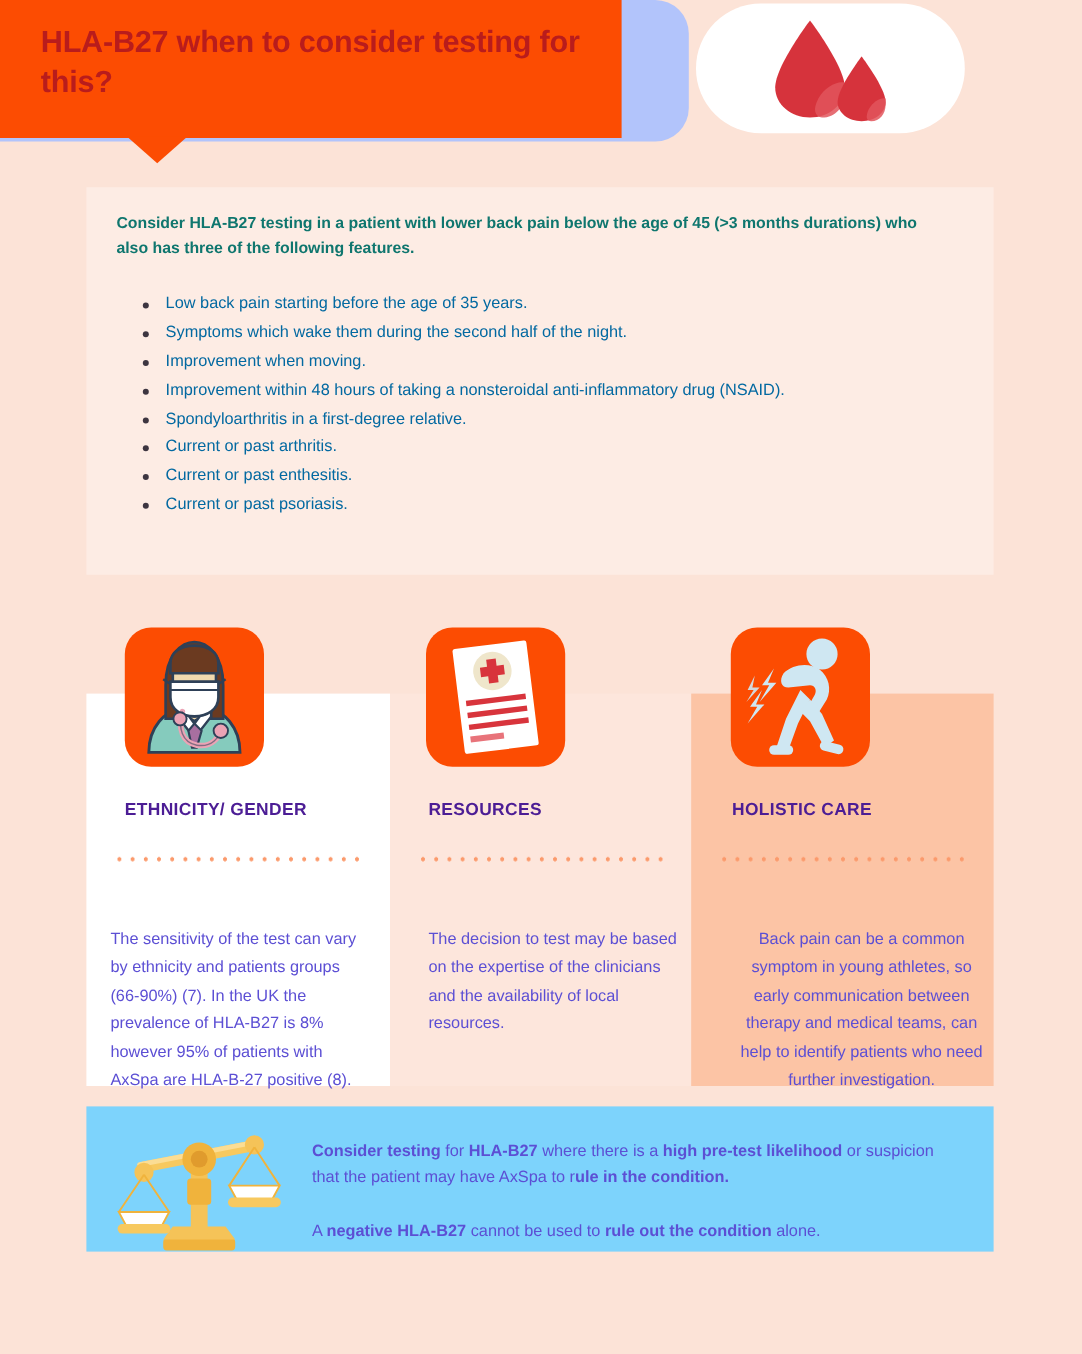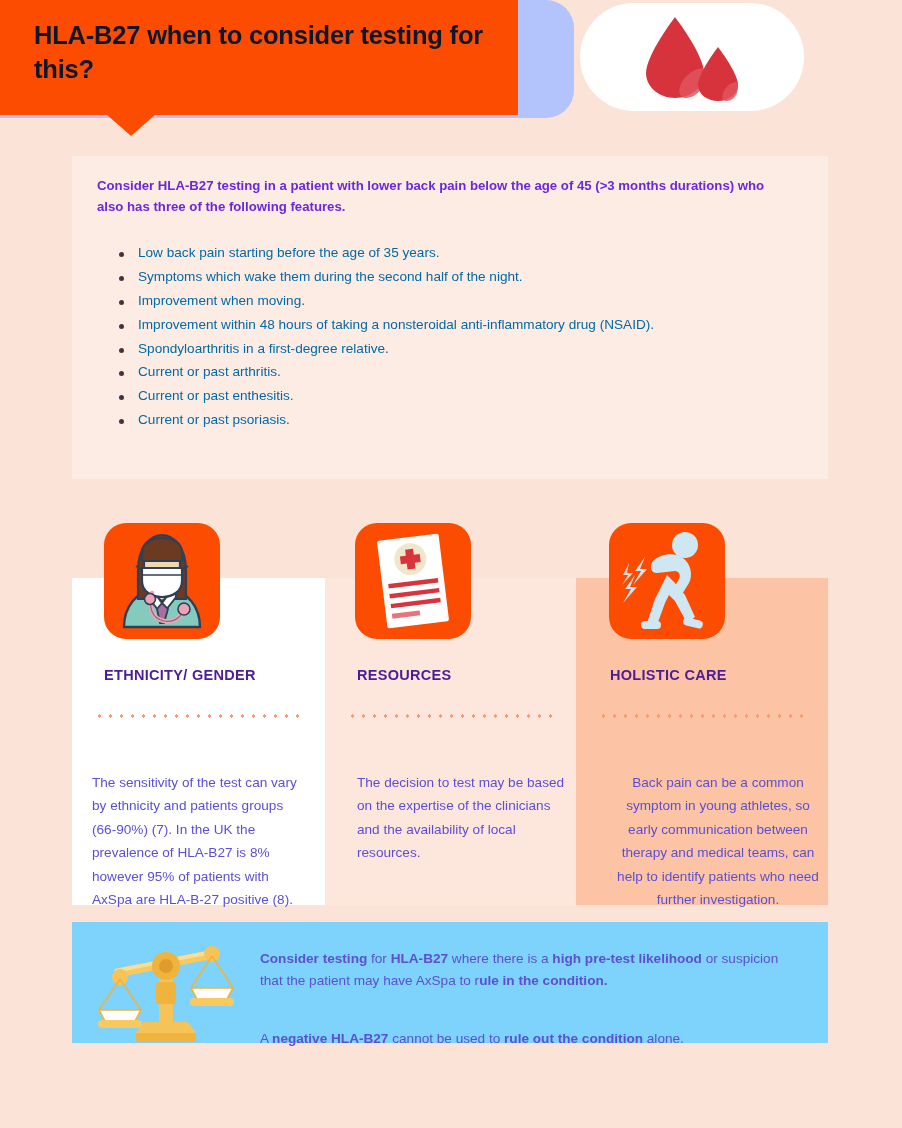--- a/index.html
+++ b/index.html
@@ -44,21 +44,21 @@
     left: 106px; top: 114px;
     width: 0; height: 0;
     border-left: 25px solid transparent;
     border-right: 25px solid transparent;
     border-top: 22px solid #fc4c02;
   }
   .hdr-title {
     position: absolute;
     left: 34px; top: 19px;
     width: 450px;
-    color: #0f172a;
+    color: #b91c1c;
     font-size: 25.5px;
     font-weight: bold;
     line-height: 1.32;
     letter-spacing: -0.2px;
   }
   .hdr-blob {
     position: absolute;
     left: 580px; top: 3px;
     width: 224px; height: 108px;
     background: #ffffff;
@@ -70,21 +70,21 @@
   #features-card {
     position: absolute;
     left: 72px; top: 156px;
     width: 756px; height: 323px;
     background: #fdece4;
   }
   .feat-lead {
     position: absolute;
     left: 25px; top: 19px;
     width: 668px;
-    color: #6d28d9;
+    color: #0f766e;
     font-size: 13.2px;
     font-weight: bold;
     line-height: 1.62;
   }
   .feat-list {
     position: absolute;
     left: 44px; top: 90px;
     width: 690px;
     list-style: none;
   }
@@ -187,21 +187,21 @@
     width: 140px; height: 110px;
   }
   .sum-text {
     position: absolute;
     left: 188px; top: 26px;
     width: 540px;
     color: #5c4fd4;
     font-size: 13.6px;
     line-height: 1.64;
   }
-  .sum-text p + p { margin-top: 35px; }
+  .sum-text p + p { margin-top: 22px; }
   .sum-text b { font-weight: bold; }
 </style>
 </head>
 <body>
 
 <div id="page">
 
   <div id="header-band">
     <div class="hdr-blue"></div>
     <div class="hdr-orange"></div>

